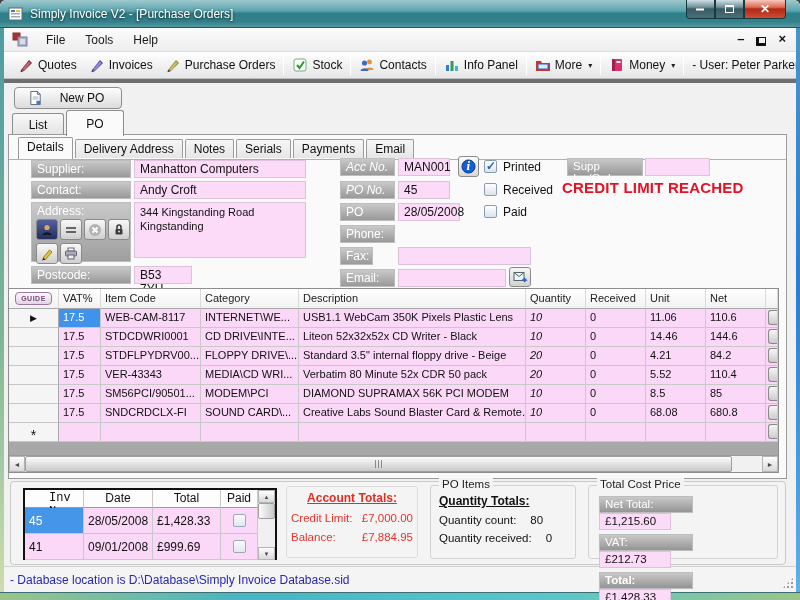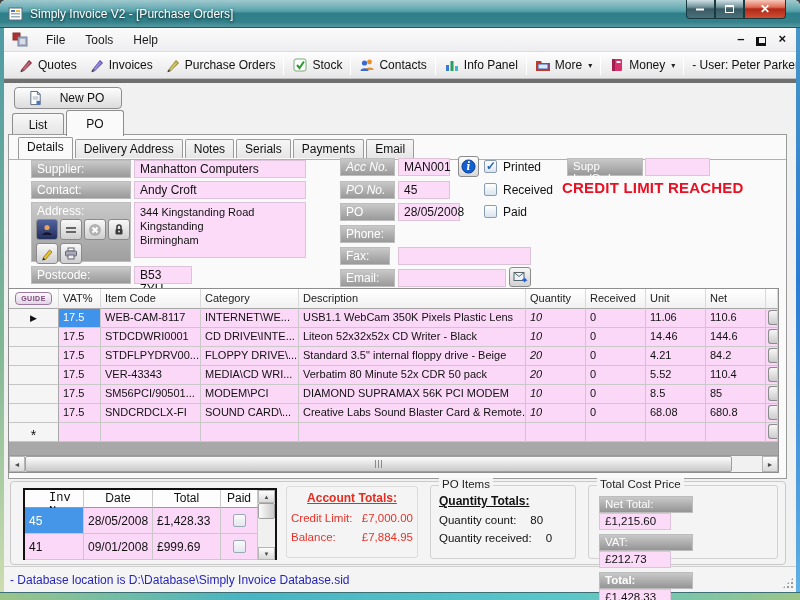--- a/index.html
+++ b/index.html
@@ -334,21 +334,20 @@
 
   <div class="glabel" style="left:31px;top:160px;width:100px;">Supplier:</div>
   <div class="pfield" style="left:134px;top:160px;width:172px;">Manhatton Computers</div>
   <div class="glabel" style="left:31px;top:181px;width:100px;">Contact:</div>
   <div class="pfield" style="left:134px;top:181px;width:172px;">Andy Croft</div>
 
   <div class="addr-block"><span>Address:</span></div>
   <div class="addr-field">
     <div>344 Kingstanding Road</div>
     <div>Kingstanding</div>
-    <div>Birmingham</div>
   </div>
 
   <div class="abtn person" style="left:36px;top:219px;">
     <svg width="14" height="14" viewBox="0 0 14 14">
         <circle cx="7" cy="4.5" r="2.6" fill="#e8a060"></circle>
         <path d="M2.5 12 C2.5 8.2 11.5 8.2 11.5 12 Z" fill="#16162a"></path>
       </svg>
   </div>
   <div class="abtn" style="left:60px;top:219px;">
     <svg width="12" height="10" viewBox="0 0 12 10">
@@ -401,21 +400,21 @@
   <div class="pfield" style="left:398px;top:181px;width:52px;">45</div>
   <span class="cb" style="left:484px;top:183px;"></span>
   <span class="cb-label" style="left:503px;top:183px;">Received</span>
 
   <div class="glabel" style="left:340px;top:203px;width:55px;">PO Date:</div>
   <div class="pfield" style="left:398px;top:203px;width:62px;">28/05/2008</div>
   <span class="cb" style="left:484px;top:205px;"></span>
   <span class="cb-label" style="left:503px;top:205px;">Paid</span>
 
   <div class="glabel" style="left:340px;top:225px;width:55px;">Phone:</div>
-  <div class="glabel" style="left:340px;top:247px;width:50px;">Fax:</div>
+  <div class="glabel" style="left:340px;top:247px;width:33px;">Fax:</div>
   <div class="pfield" style="left:398px;top:247px;width:133px;"></div>
   <div class="glabel" style="left:340px;top:269px;width:55px;">Email:</div>
   <div class="pfield" style="left:398px;top:269px;width:108px;"></div>
   <div class="emailbtn">
     <svg width="15" height="12" viewBox="0 0 15 12">
         <rect x="1" y="1.5" width="10" height="8" fill="#eef2fa" stroke="#566"></rect>
         <path d="M1 1.5 L6 5.5 L11 1.5" fill="none" stroke="#566"></path>
         <path d="M9 9 h4 l-2-2 m2 2 l-2 2" stroke="#2a62c8" fill="none" stroke-width="1.4"></path>
       </svg>
   </div>

